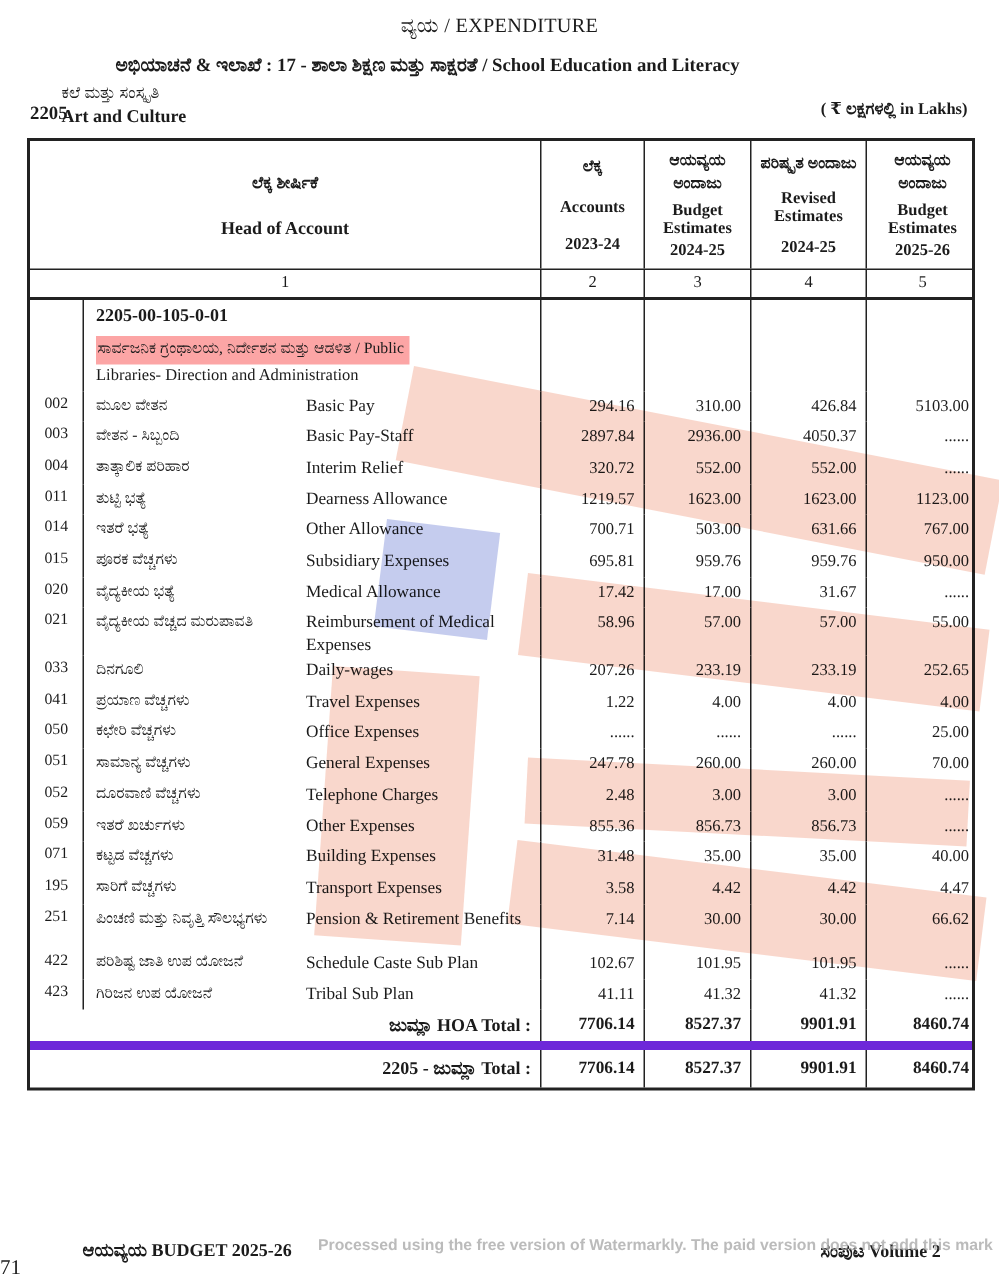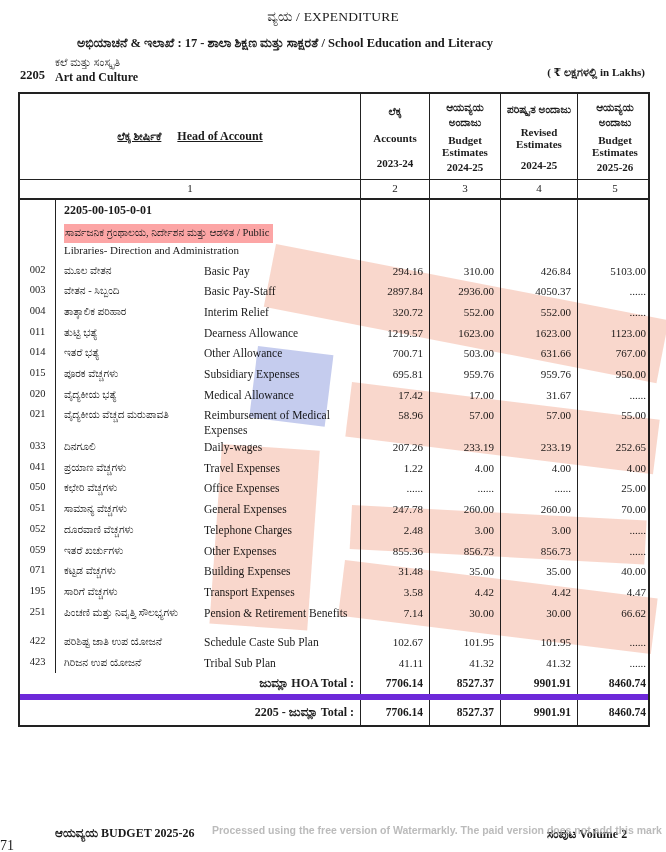--- a/index.html
+++ b/index.html
@@ -8,35 +8,35 @@
     background:#ffffff; overflow:hidden;
     font-family:"Liberation Serif","DejaVu Serif",serif;
     color:#1b1b1b;
   }
   .abs { position:absolute; }
 
   
   .doc-title { top:9px; left:0; width:666px; text-align:center; font-weight:normal; font-size:13.5px; letter-spacing:.2px; }
   .demand-line { top:36px; left:0; width:570px; text-align:center; font-weight:bold; font-size:12.5px; }
   .mh-code { top:68px; left:20px; font-weight:bold; font-size:12.5px; }
-  .mh-names { top:56px; left:55px; line-height:1.25; }
+  .mh-names { top:56px; left:41px; line-height:1.25; }
   .mh-names .kn { font-size:11px; }
   .mh-names .en { font-weight:bold; font-size:12px; }
   .units-note { top:66px; right:21px; font-weight:bold; font-size:11px; }
 
   
   .btable { position:absolute; left:18px; top:92px; width:632px; border:2px solid #222; box-sizing:border-box; background:transparent; }
   .g6 { display:grid; grid-template-columns:35px 305px 69px 71px 77px 75px; }
   .g5 { display:grid; grid-template-columns:340px 69px 71px 77px 75px; }
   .cell { border-left:1px solid #222; box-sizing:border-box; min-width:0; }
   .cell:first-child { border-left:none; }
 
   .thead { height:85px; }
   .thead .cell { display:flex; flex-direction:column; align-items:center; justify-content:space-around; text-align:center; padding:4px 1px; }
-  .thead .h1cell { flex-direction:row; gap:16px; justify-content:center; align-items:center;text-decoration:underline; }
+  .thead .h1cell { flex-direction:column; gap:16px; justify-content:center; align-items:center; }
   .thead .kn { font-size:10.5px; font-weight:bold; line-height:1.5; }
   .thead .en { font-size:11px; font-weight:bold; line-height:1.1; }
   .thead .yr { font-size:11px; font-weight:bold; }
   .thead .h1cell .kn { font-size:11px; }
   .thead .h1cell .en { font-size:12px; }
 
   .numrow { height:18px; border-top:1px solid #222; border-bottom:2px solid #222; }
   .numrow .cell { text-align:center; font-size:11px; line-height:17px; }
 
   .section-row { min-height:52px; }

